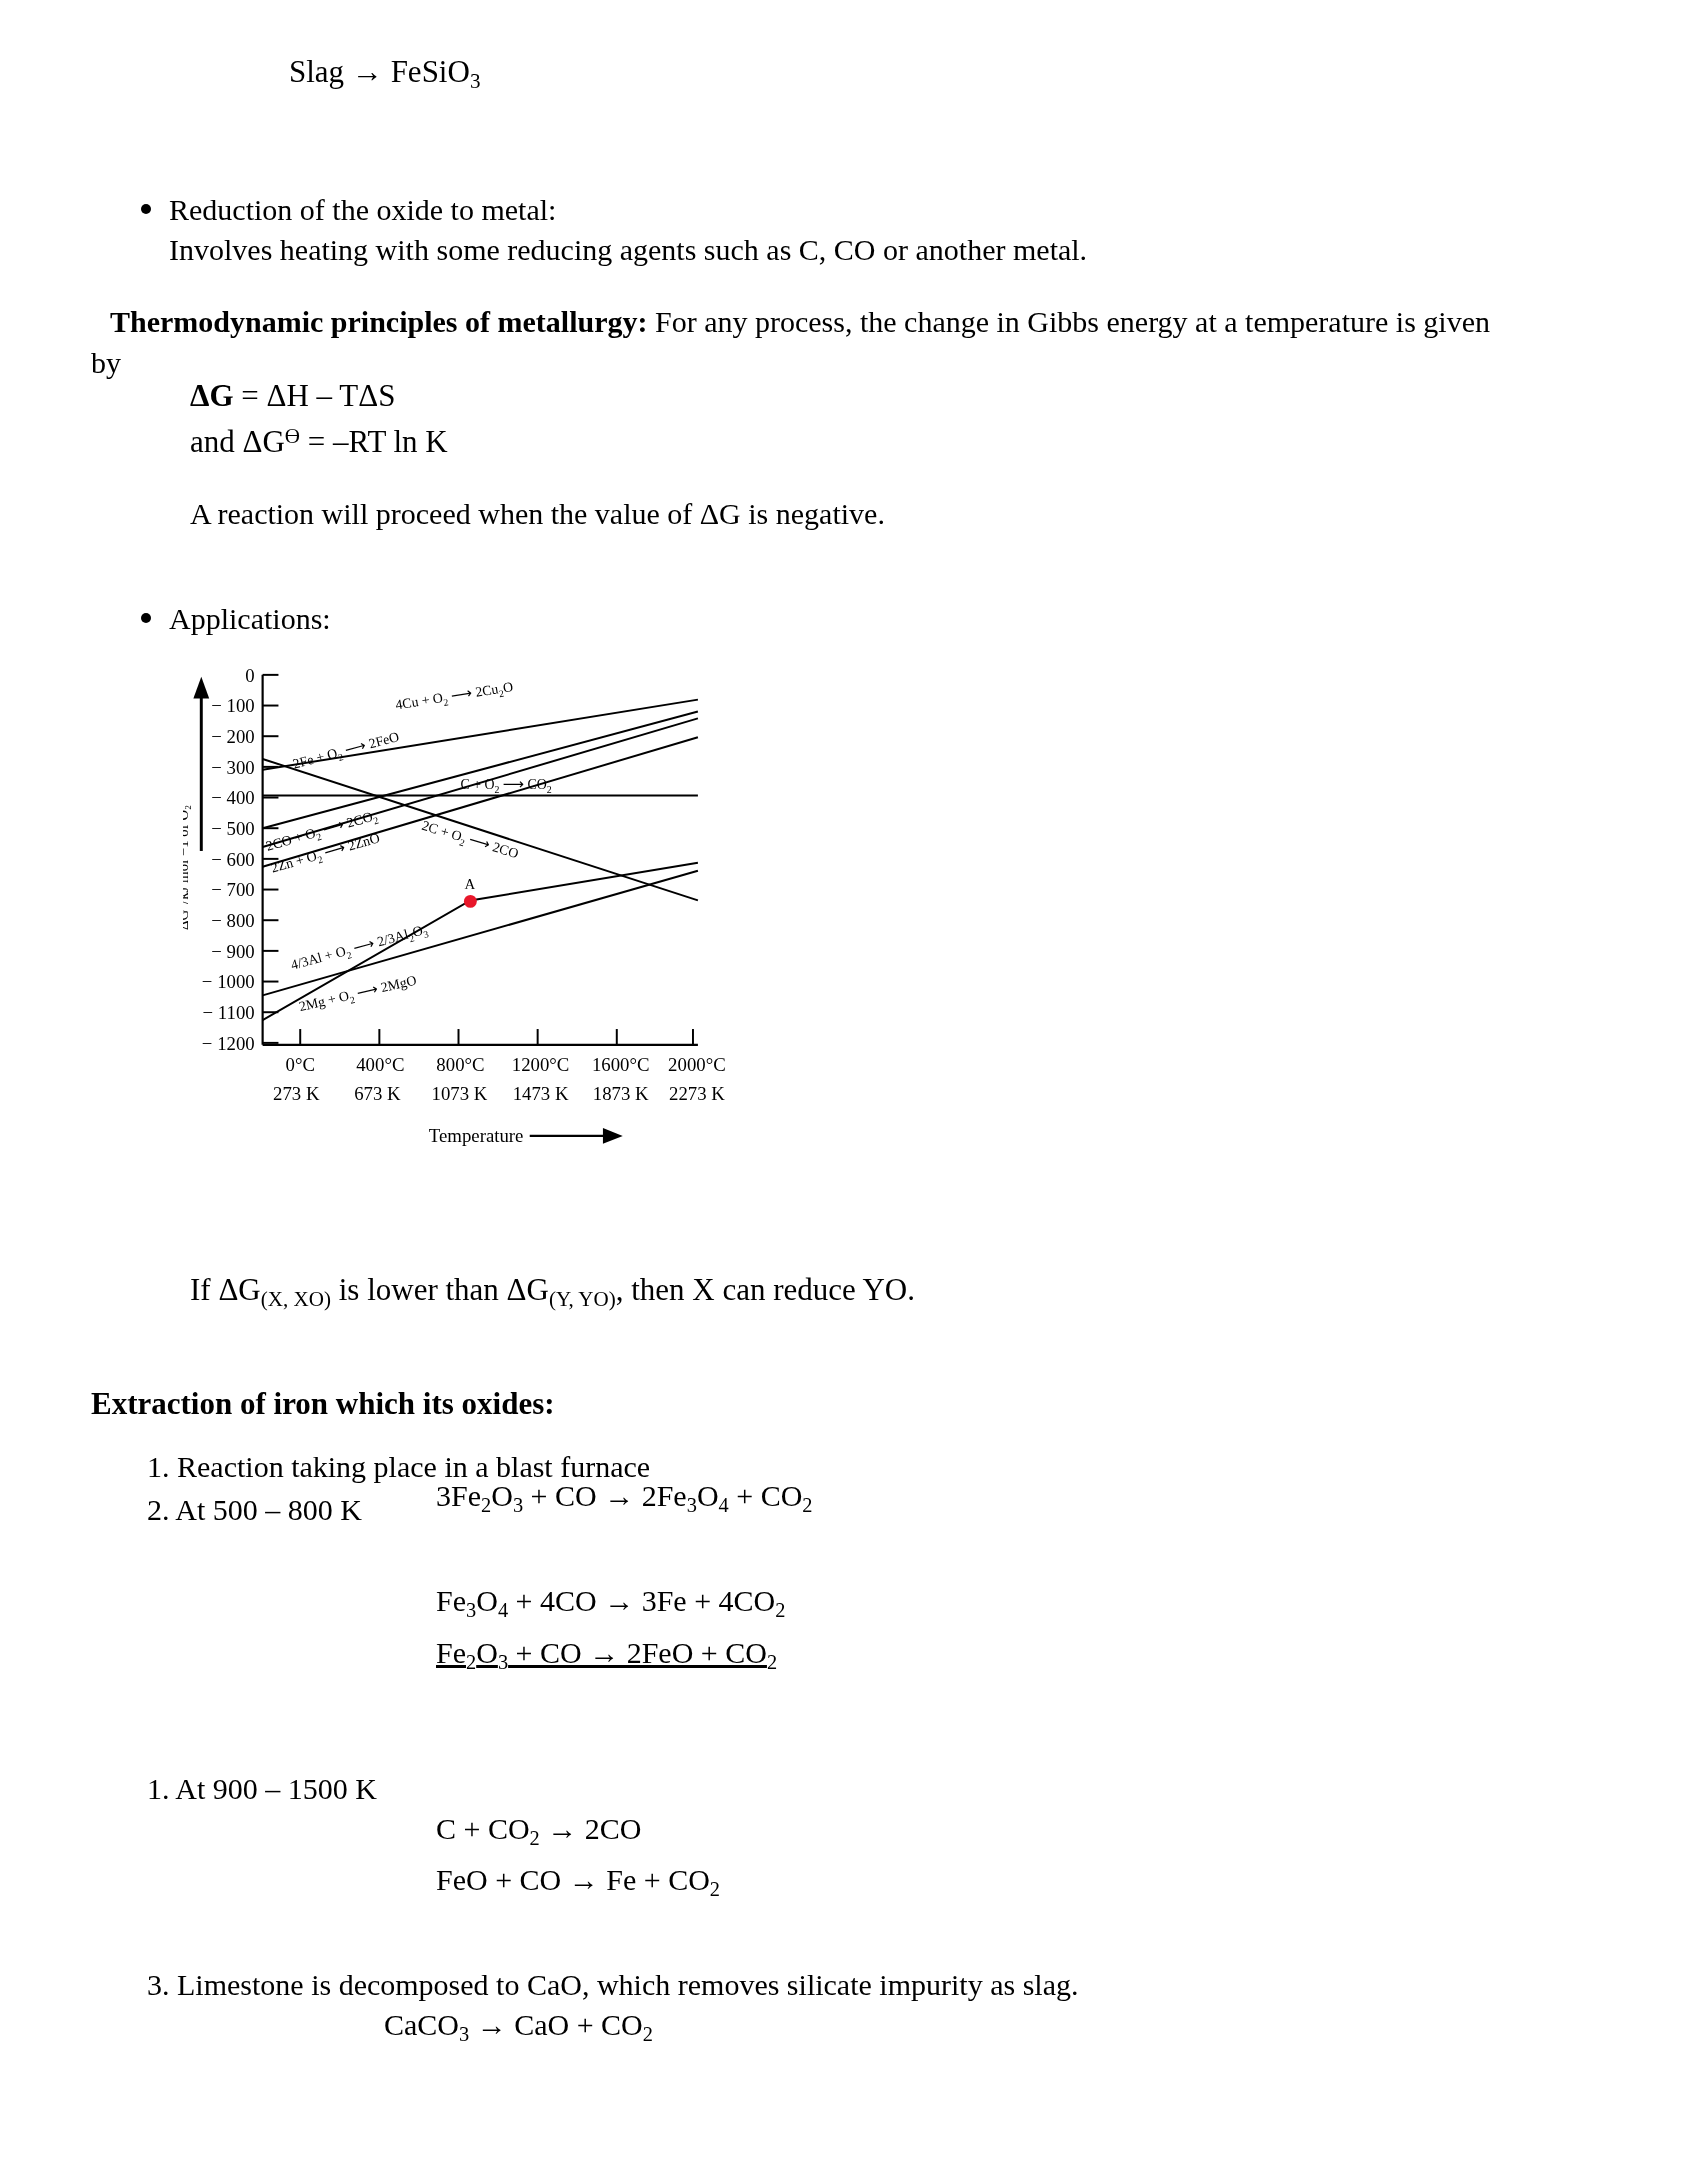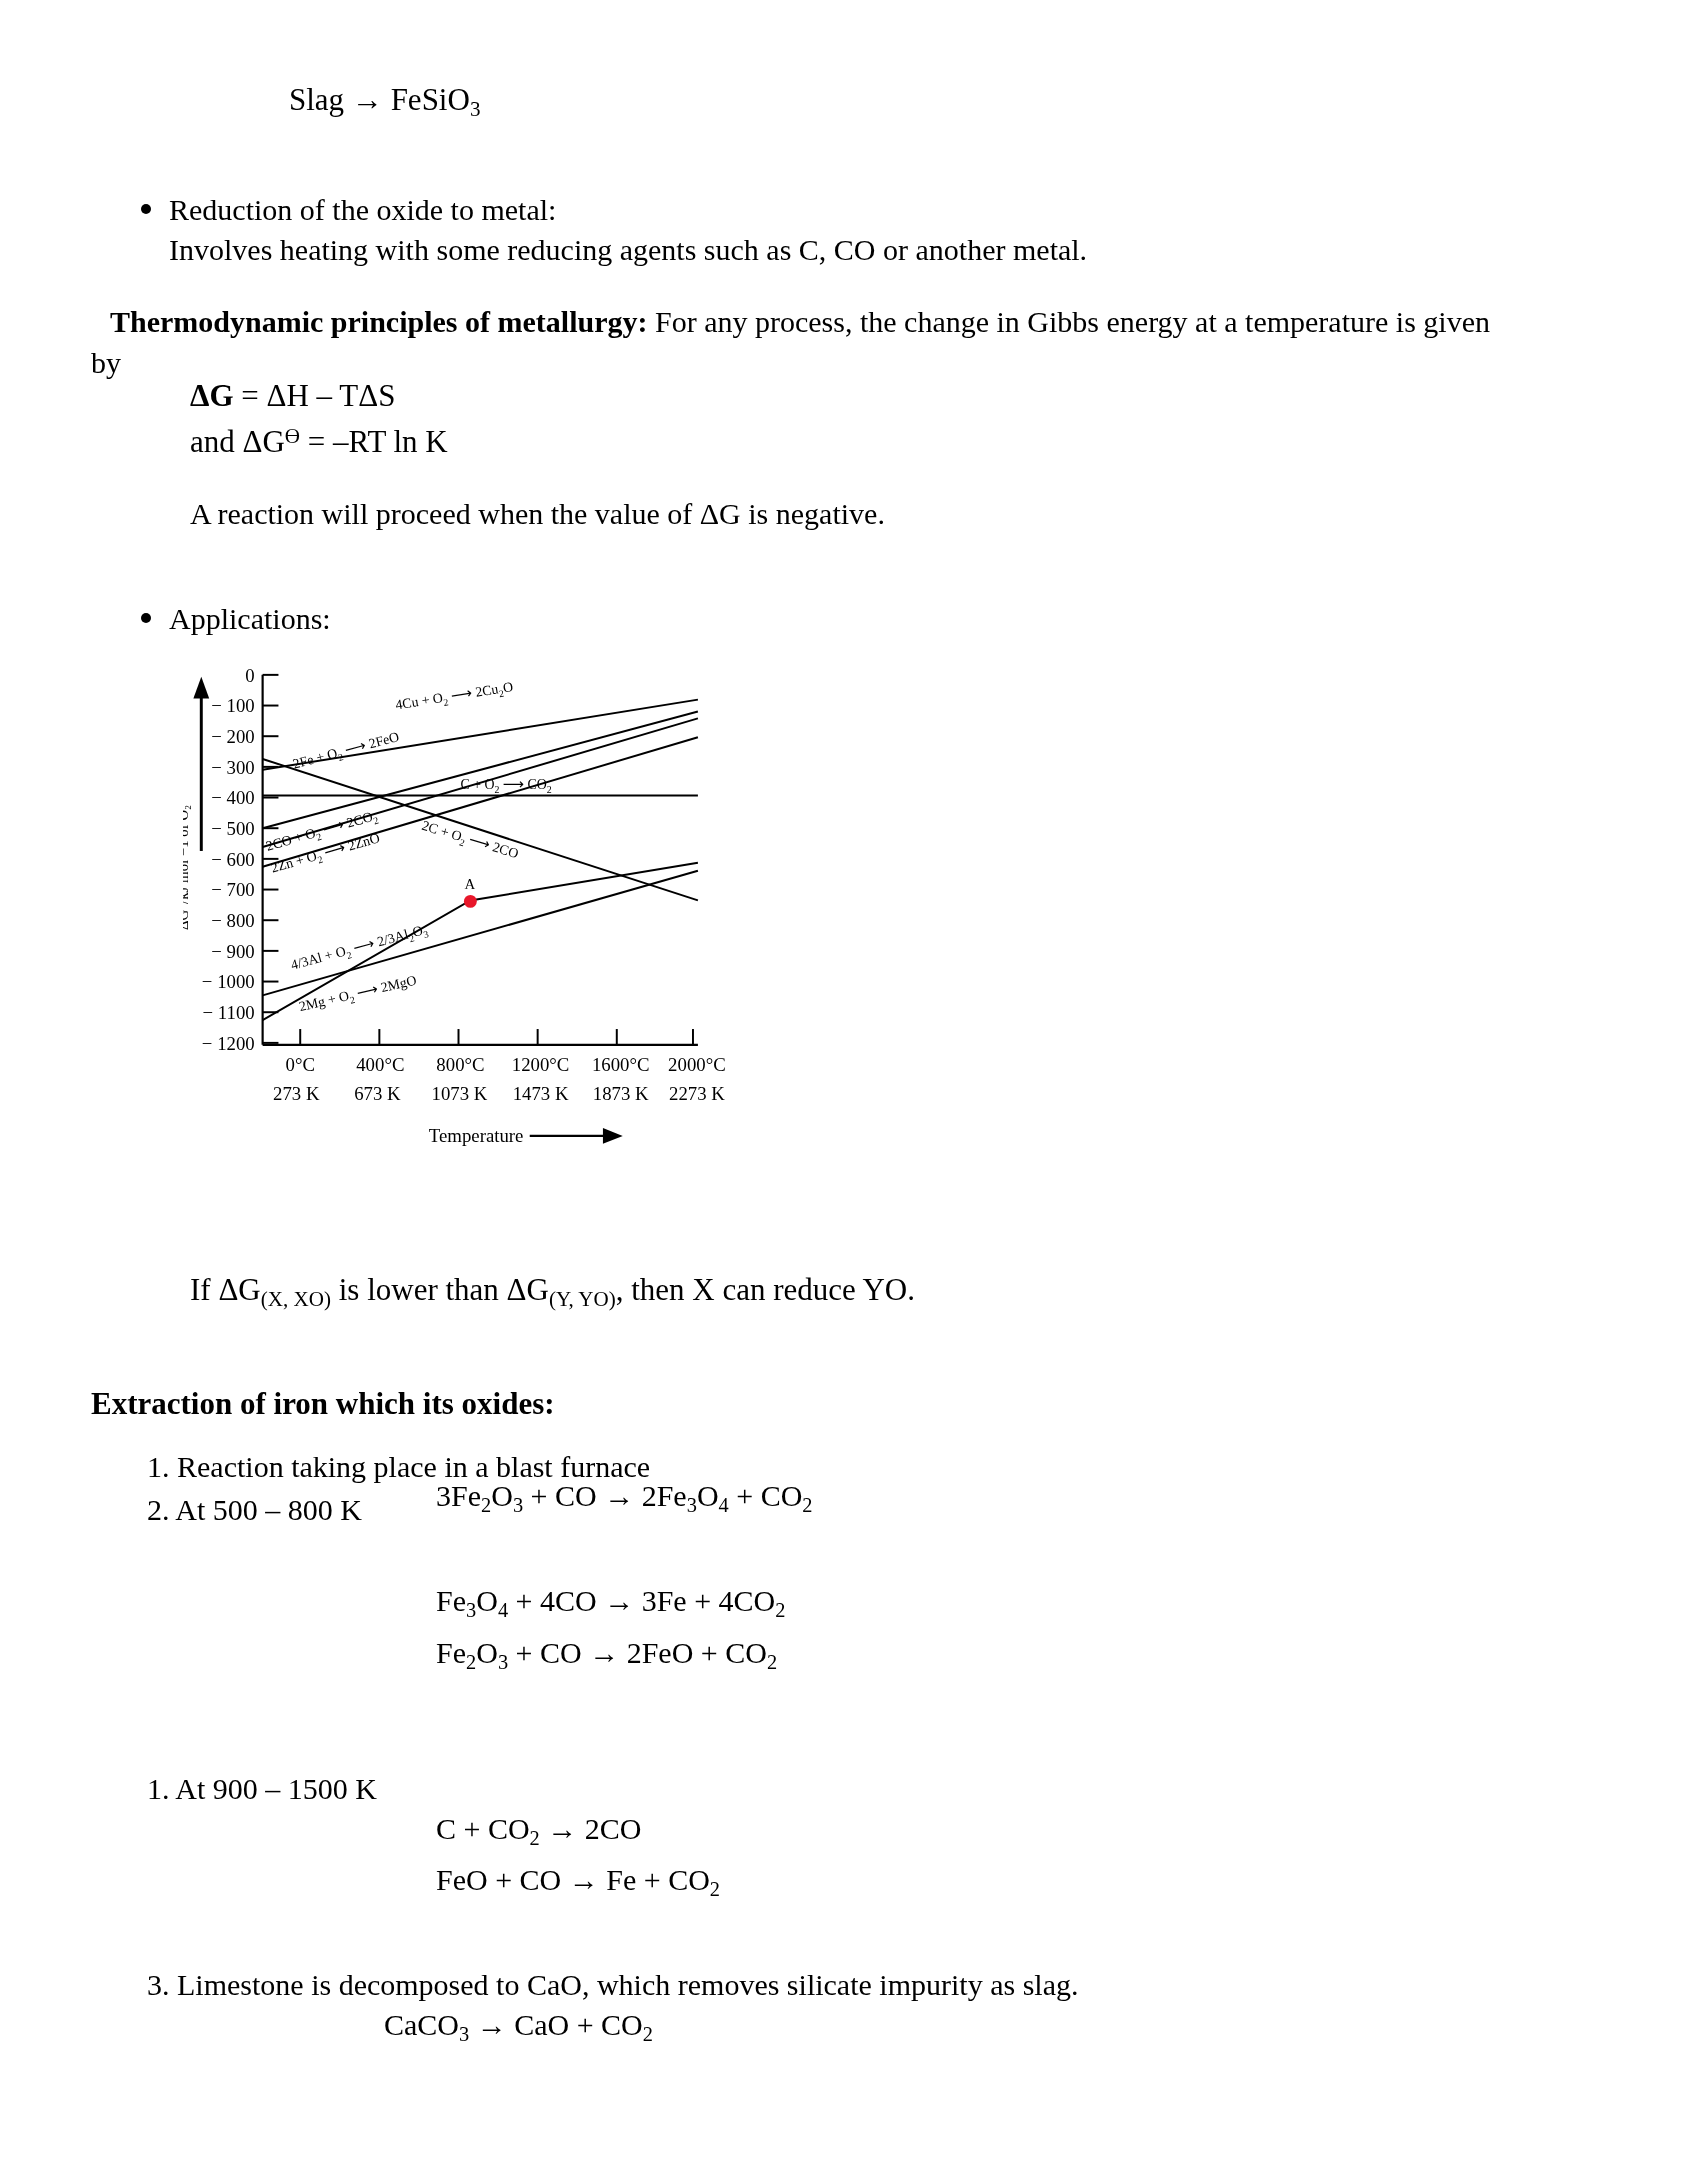--- a/index.html
+++ b/index.html
@@ -23,21 +23,20 @@
   }
 
   
   .t { position: absolute; white-space: nowrap; }
   sub { font-size: 0.68em; vertical-align: -0.28em; }
   sup { font-size: 0.68em; vertical-align: 0.45em; }
 
   .slag-line {
     left: 289px; top: 54px;
     font-size: 31px;
-    margin-top: 28px;
   }
 
   .bullet-row { position: absolute; display: flex; align-items: flex-start; }
   .bullet-dot {
     width: 10px; height: 10px; border-radius: 50%;
     background: #000; margin-right: 18px; margin-top: 14px; flex: none;
   }
   .bullet-text { font-size: 30px; line-height: 1.32; }
 
   #bullet-reduction { left: 141px; top: 190px; }
@@ -65,21 +64,21 @@
 
   .num-item { font-size: 30px; }
   #item-blast   { left: 147px; top: 1450px; }
   #item-500800  { left: 147px; top: 1493px; }
   #item-9001500 { left: 147px; top: 1772px; }
   #item-limestone { left: 147px; top: 1968px; }
 
   .chem-eq { font-size: 30px; }
   #chem-1 { left: 436px; top: 1479px; }
   #chem-2 { left: 436px; top: 1584px; }
-  #chem-3 { left: 436px; top: 1636px; }
+  #chem-3 { left: 436px; top: 1636px; text-decoration: underline; }
   #chem-4 { left: 436px; top: 1812px; }
   #chem-5 { left: 436px; top: 1863px; }
   #chem-6 { left: 384px; top: 2008px; }
 
   
   #ellingham {
     position: absolute;
     left: 183px;
     top: 663px;
     width: 644px;

